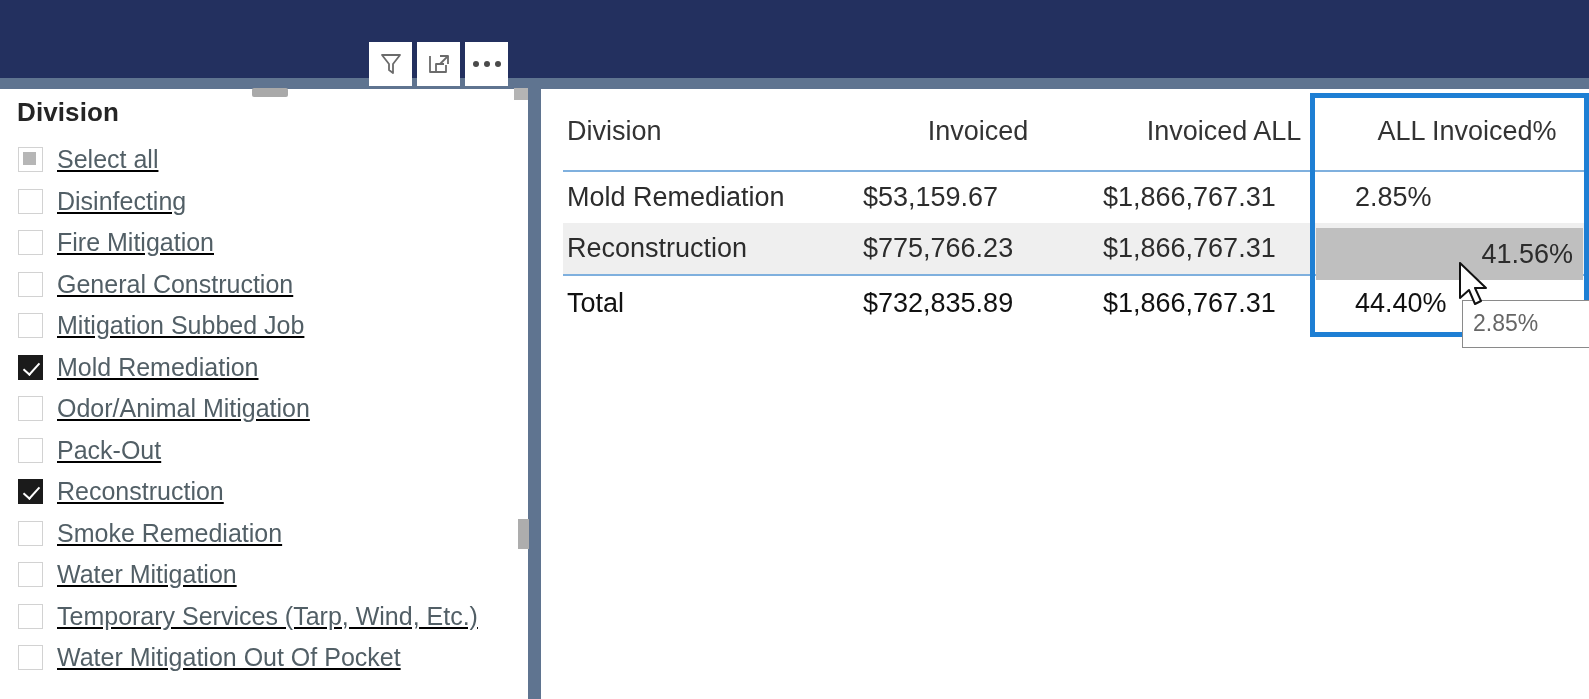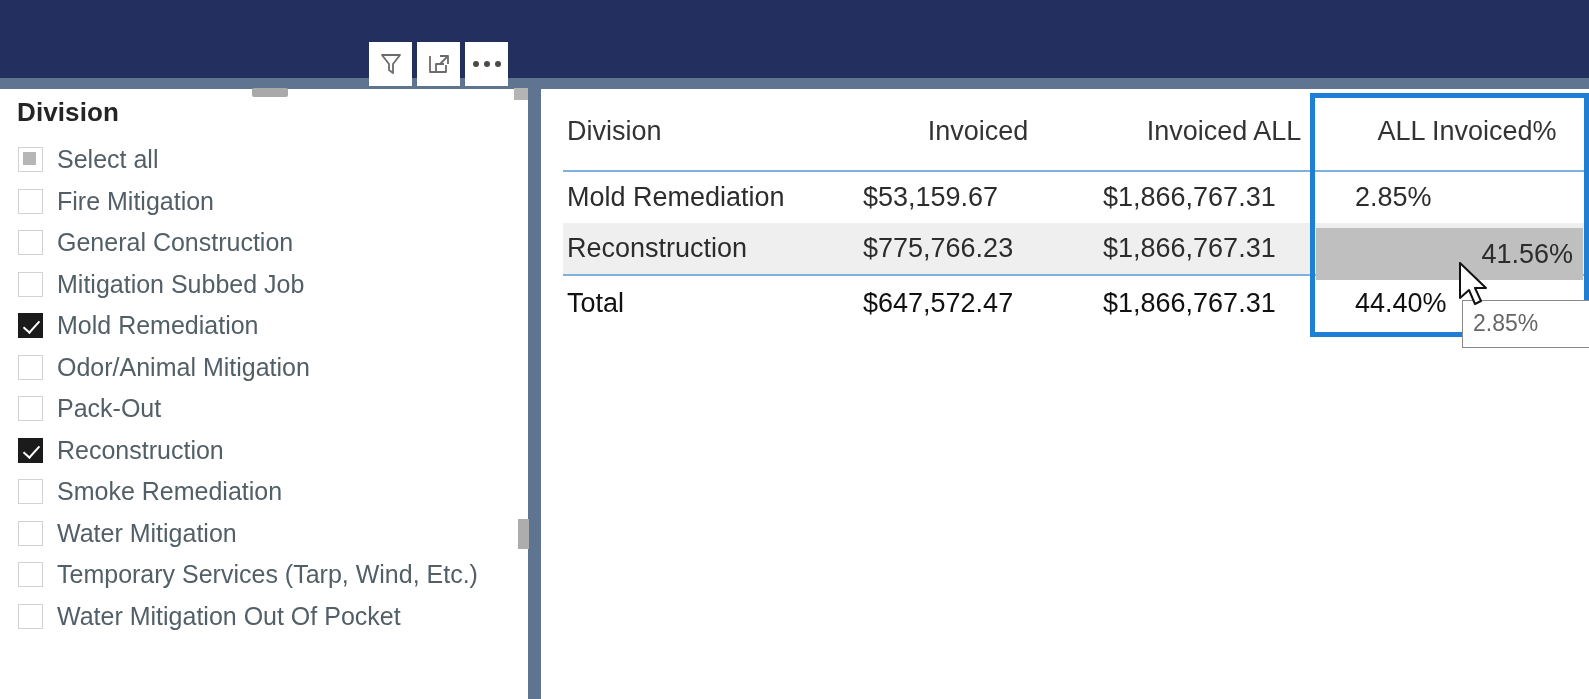--- a/index.html
+++ b/index.html
@@ -95,20 +95,21 @@
     left: 17px; top: 8px;
     font-size: 26px;
     color: #252525;
     font-weight: 600;
     letter-spacing: 0.1px;
   }
   .slicer-list {
     position: absolute;
     left: 0; top: 50px;
     width: 485px;
+    text-decoration: underline;
   }
   .slicer-item {
     display: flex;
     align-items: center;
     height: 41.5px;
     padding-left: 18px;
     cursor: pointer;
   }
   .cbox {
     width: 25px;
@@ -317,20 +318,24 @@
 <div class="slicer">
   <div class="slicer-drag-handle"></div>
   <div class="slicer-corner"></div>
   <div class="slicer-corner2"></div>
   <div class="slicer-title">Division</div>
 
   <div class="slicer-list">
     <div class="slicer-item">
       <span class="cbox indeterminate"></span>
       <span class="slicer-label">Select all</span>
+    </div>
+    <div class="slicer-item">
+      <span class="cbox"></span>
+      <span class="slicer-label">Disinfecting</span>
     </div>
     <div class="slicer-item">
       <span class="cbox"></span>
       <span class="slicer-label">Fire Mitigation</span>
     </div>
     <div class="slicer-item">
       <span class="cbox"></span>
       <span class="slicer-label">General Construction</span>
     </div>
     <div class="slicer-item">
@@ -399,21 +404,21 @@
         <td>2.85%</td>
       </tr>
       <tr class="row-alt">
         <td class="c-div">Reconstruction</td>
         <td>$775,766.23</td>
         <td>$1,866,767.31</td>
         <td>41.56%</td>
       </tr>
       <tr class="total-row">
         <td class="c-div">Total</td>
-        <td>$647,572.47</td>
+        <td>$732,835.89</td>
         <td>$1,866,767.31</td>
         <td>44.40%</td>
       </tr>
     </tbody>
   </table>
 </div>
 
 <div class="hover-cell"></div>
 <div class="hover-cell-text">41.56%</div>
 

